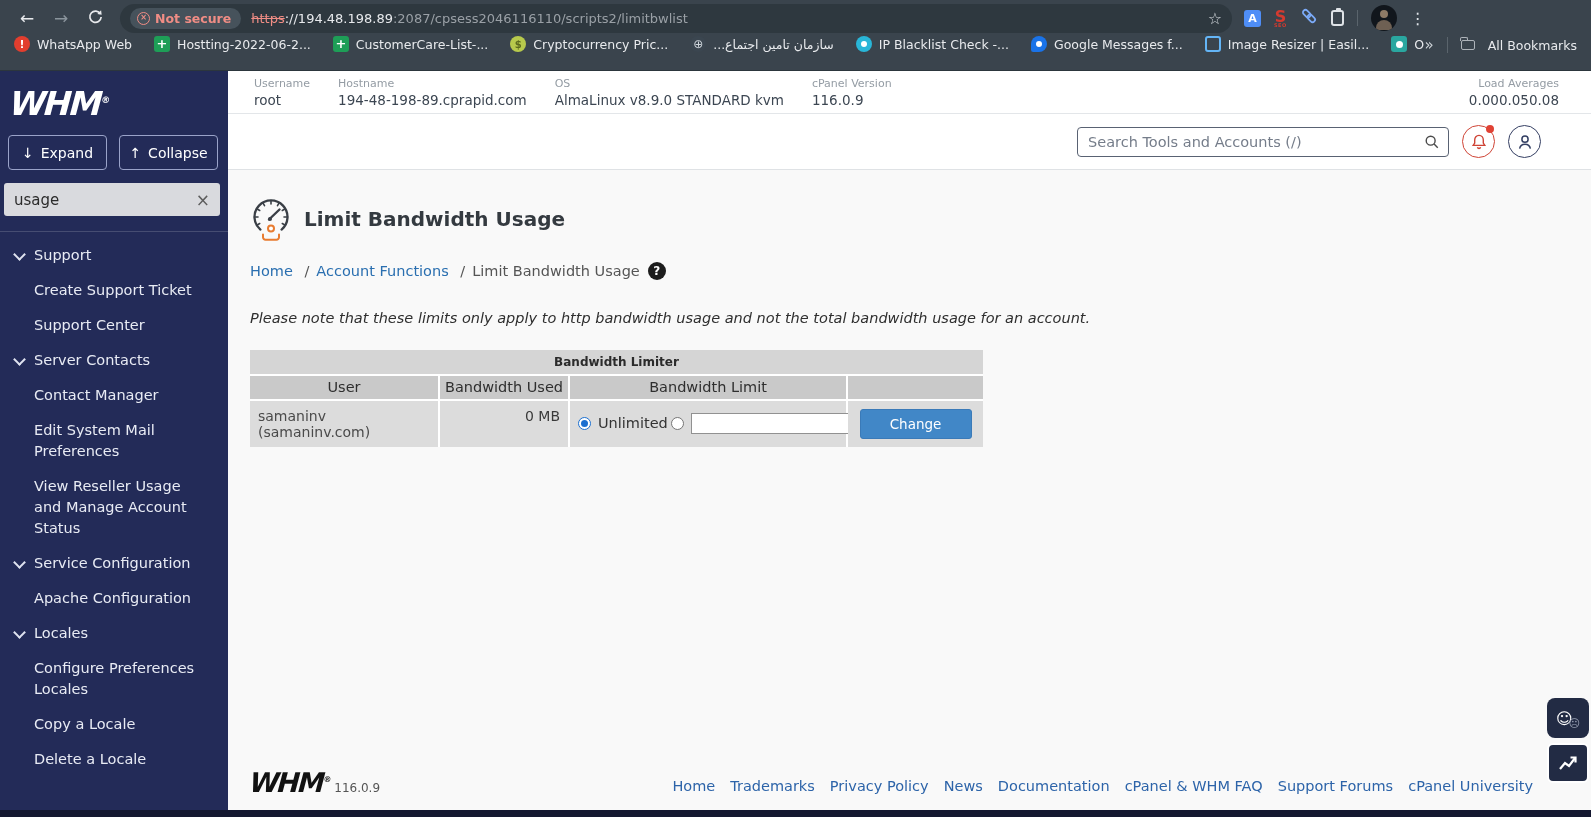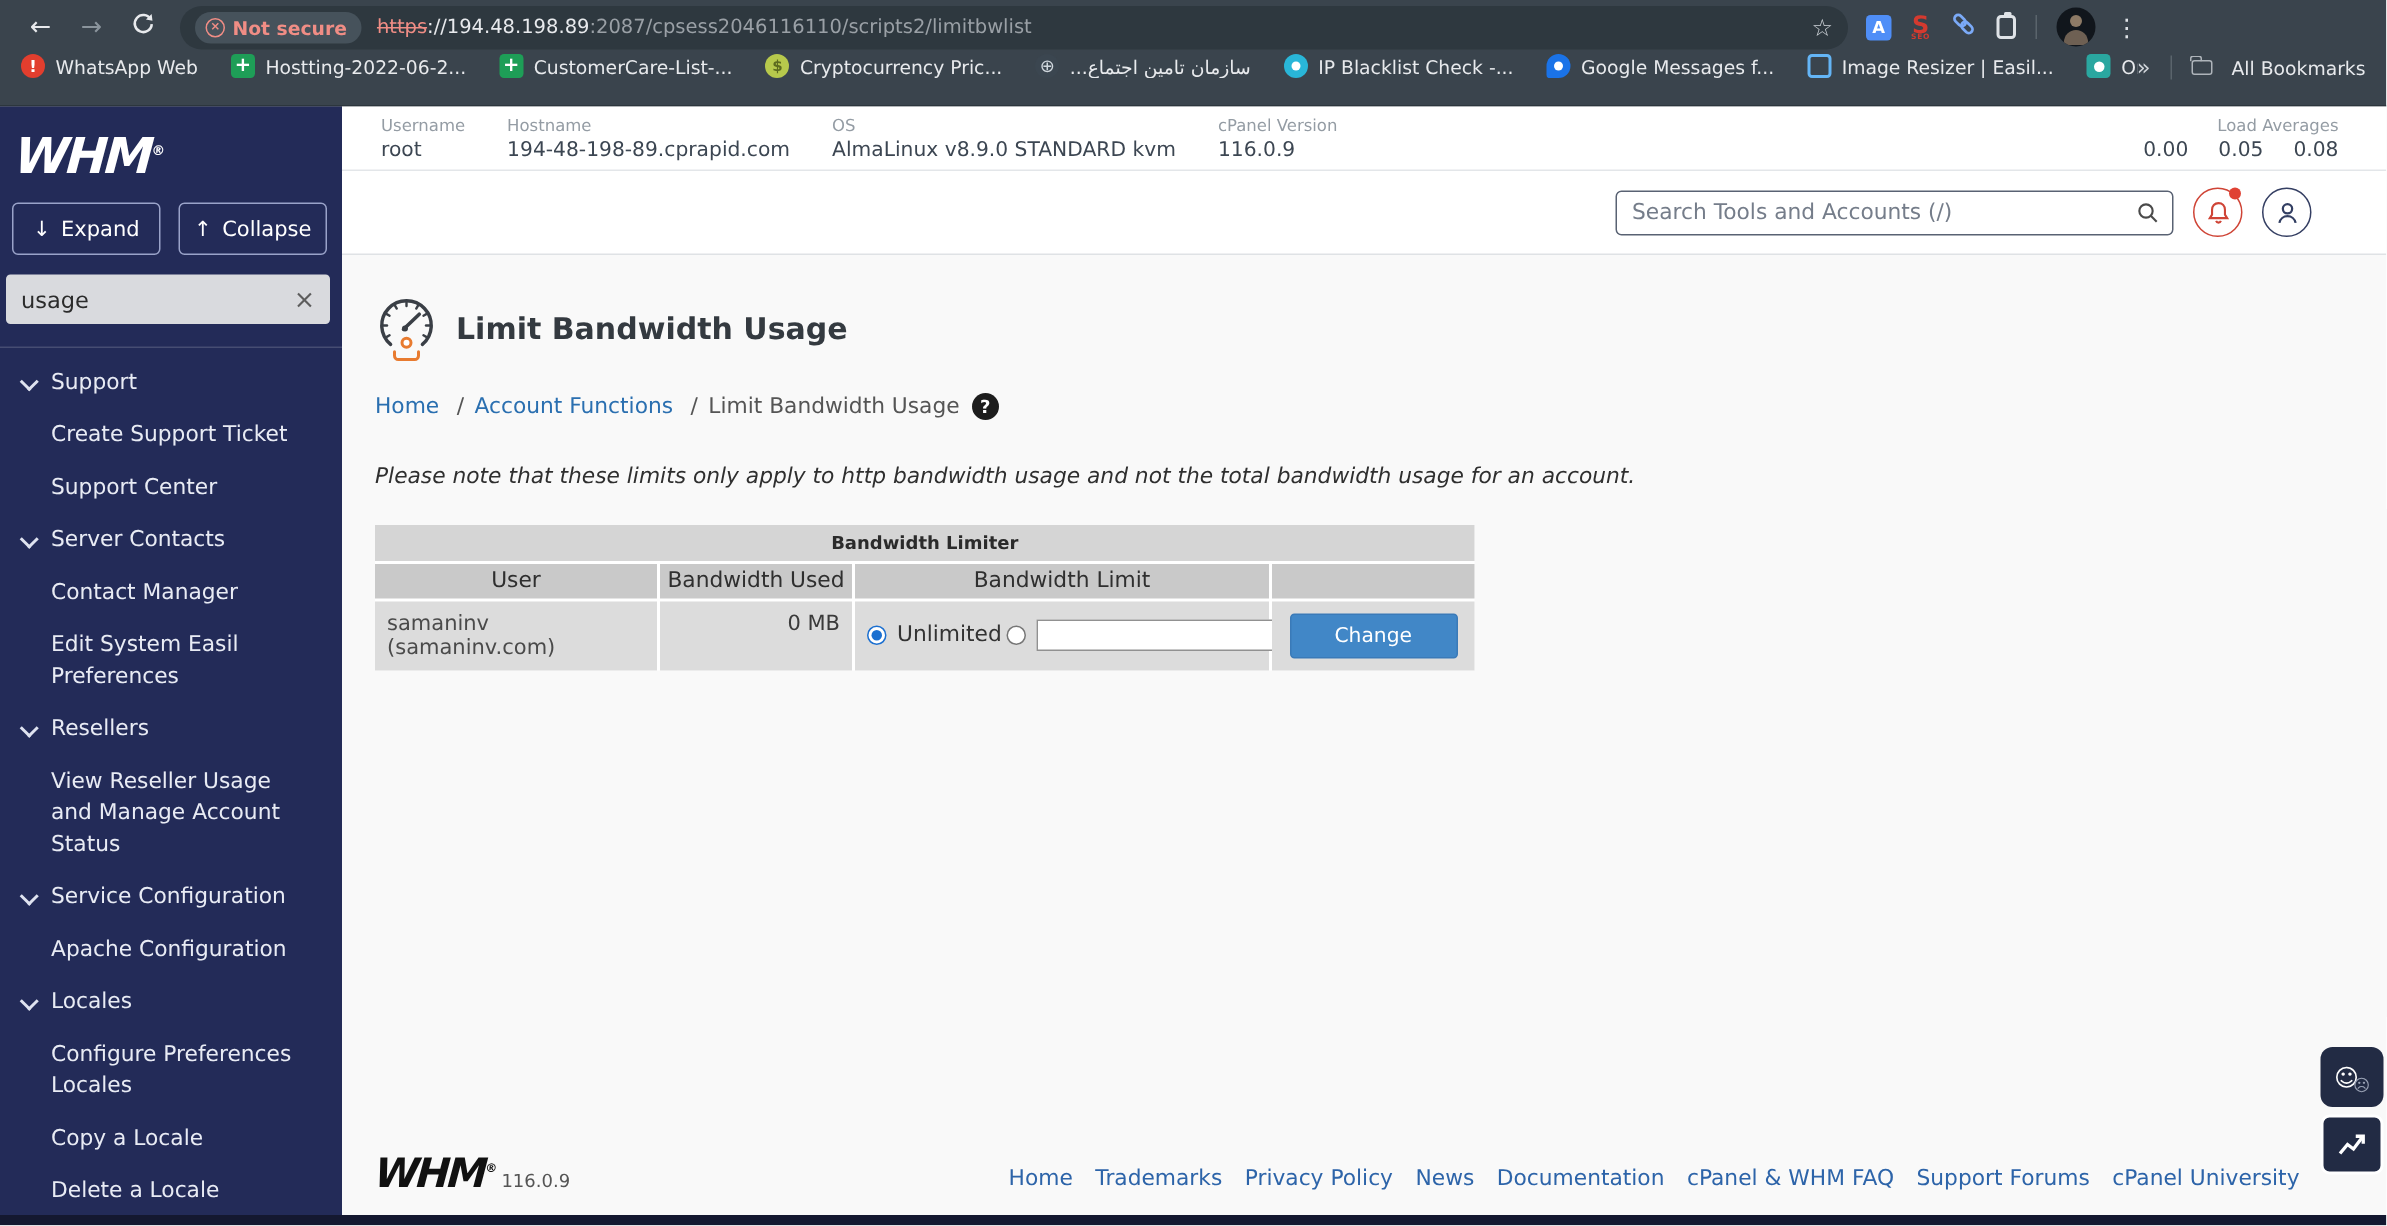--- a/index.html
+++ b/index.html
@@ -76,21 +76,21 @@
   .nav-row.item { padding-left: 34px; }
   .nav-label { max-width: 176px; }
 
   
   .rightcol { flex: 1; display: flex; flex-direction: column; min-width: 0; }
   .srvbar { height: 43px; background: #fff; border-bottom: 1px solid #e3e6e9; display: flex; align-items: flex-start; padding: 6px 32px 0 26px; }
   .srv-fields { display: flex; gap: 28px; }
   .srv-label { font-size: 11px; color: #949ca4; }
   .srv-value { font-size: 13.5px; color: #3c4652; margin-top: 2px; }
   .load { margin-left: auto; text-align: right; }
-  .load-vals { display: flex; gap: 20px; justify-content: flex-end; margin-top: 2px; }
+  .load-vals { display: flex; gap: 0; justify-content: flex-end; margin-top: 2px; }
   .load-vals span { font-size: 13.5px; color: #3c4652; }
 
   .hdband { height: 56px; background: #fff; border-bottom: 1px solid #dfe2e5; display: flex; align-items: center; justify-content: flex-end; gap: 13px; padding-right: 50px; }
   .hd-search { position: relative; width: 372px; }
   .hd-search input { width: 100%; height: 30px; border: 1px solid #596273; border-radius: 4px; padding: 0 32px 0 10px; font-size: 14.5px; color: #3c4652; font-family: inherit; background: #fff; }
   .hd-search input::placeholder { color: #757d8a; }
   .hd-search svg { position: absolute; right: 9px; top: 7px; }
   .bell-wrap { position: relative; width: 33px; height: 33px; border: 1.5px solid #cf4436; border-radius: 50%; display: flex; align-items: center; justify-content: center; cursor: pointer; flex: none; }
   .bell-dot { position: absolute; top: -1px; right: 0; width: 8px; height: 8px; background: #e04234; border-radius: 50%; }
   .user-wrap { width: 33px; height: 33px; border: 1.5px solid #353f63; border-radius: 50%; display: flex; align-items: center; justify-content: center; cursor: pointer; flex: none; }
@@ -279,27 +279,23 @@
             <span class="nav-label">Server Contacts</span>
           </div>
 
           <div class="nav-row item">
 
             <span class="nav-label">Contact Manager</span>
           </div>
 
           <div class="nav-row item">
 
-            <span class="nav-label">Edit System Easil Preferences</span>
-          </div>
-
-          <div class="nav-row section">
-            <span class="chev"></span>
-            <span class="nav-label">Resellers</span>
-          </div>
+            <span class="nav-label">Edit System Mail Preferences</span>
+          </div>
+
 
           <div class="nav-row item">
 
             <span class="nav-label">View Reseller Usage and Manage Account Status</span>
           </div>
 
           <div class="nav-row section">
             <span class="chev"></span>
             <span class="nav-label">Service Configuration</span>
           </div>

